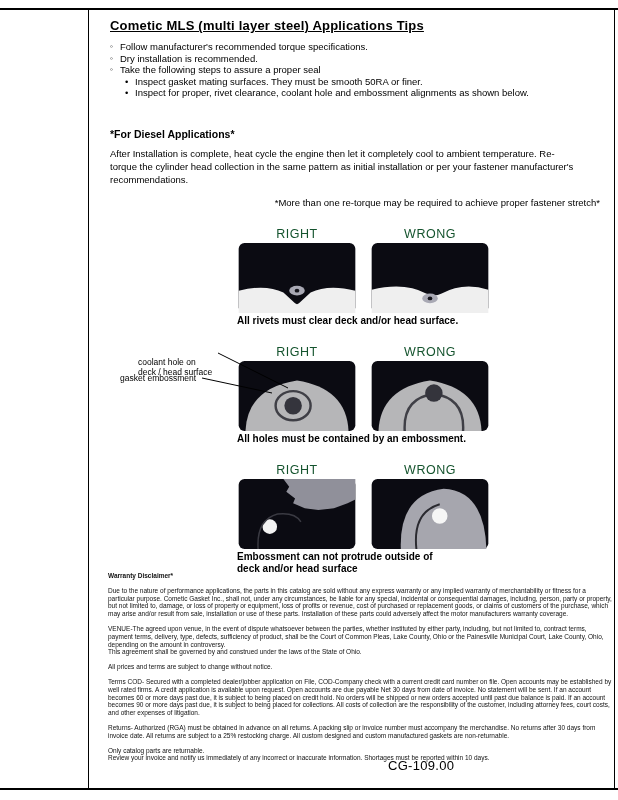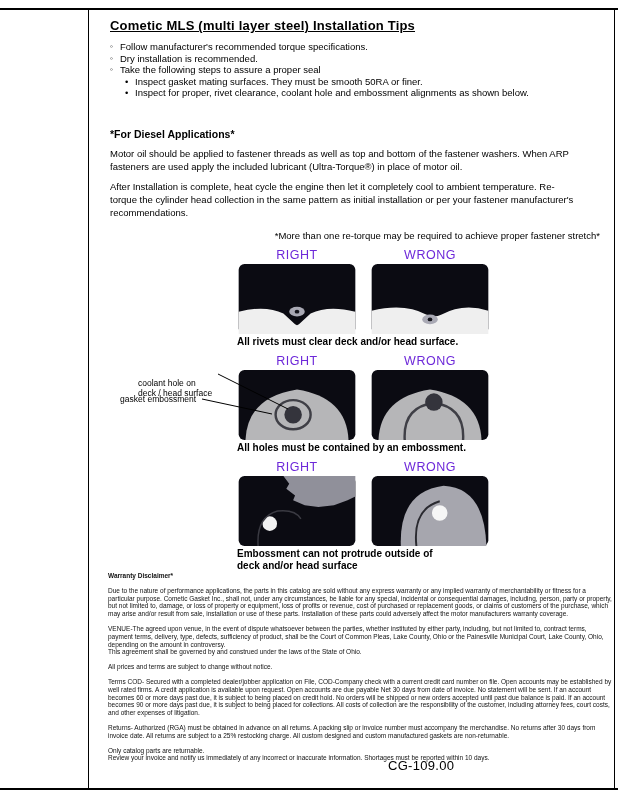--- a/index.html
+++ b/index.html
@@ -23,21 +23,21 @@
   .tips li.sub { margin-left:15px; }
   .tips li.sub .marker { font-size:9.5px; }
 
   .h2 { font-size:10.5px; font-weight:bold; margin-top:29px; }
   .para { font-size:9.5px; line-height:13px; margin-top:7px; width:470px; }
   .note { font-size:9.5px; line-height:13px; margin-top:10px;text-align:right; }
 
   .figs { margin-top:6px; }
   .fig-row { display:flex; gap:13px; width:fit-content; margin-left:127px; }
   .fig-col { width:120px; }
-  .fig-label { text-align:center; font-size:12.5px; letter-spacing:.5px; margin-bottom:2px; color:#6d28d9; }
+  .fig-label { text-align:center; font-size:12.5px; letter-spacing:.5px; margin-bottom:2px; color:#14532d;margin-top:12px; }
   .fig-img { display:block; width:120px; height:70px; }
   .fig-caption { font-size:10px; line-height:12px; margin:2px 0 6px 127px;font-weight:bold; }
   .fig-caption.two-line { width:215px; }
 
   .row2 { position:relative; }
   .callout { position:absolute; font-size:8.5px; line-height:10px; }
   .callout-1 { left:28px; top:24px; }
   .callout-2 { left:10px; top:40px; }
   .callout-svg { position:absolute; left:0; top:0; pointer-events:none; }
 
@@ -52,21 +52,21 @@
 <body>
 
 <div class="page">
   <div class="frame-top"></div>
   <div class="frame-left"></div>
   <div class="frame-right"></div>
   <div class="frame-bottom"></div>
 
   <div class="content">
 
-    <div class="title">Cometic MLS (multi layer steel) Installation Tips</div>
+    <div class="title">Cometic MLS (multi layer steel) Applications Tips</div>
 
     <ul class="tips">
       <li>
         <span class="marker">◦</span>
         <span>Follow manufacturer's recommended torque specifications.</span>
       </li>
       <li>
         <span class="marker">◦</span>
         <span>Dry installation is recommended.</span>
       </li>
@@ -78,21 +78,20 @@
         <span class="marker">•</span>
         <span>Inspect gasket mating surfaces.  They must be smooth 50RA or finer.</span>
       </li>
       <li class="sub">
         <span class="marker">•</span>
         <span>Inspect for proper, rivet clearance, coolant hole and embossment alignments as shown below.</span>
       </li>
     </ul>
 
     <div class="h2">*For Diesel Applications*</div>
-    <div class="para">Motor oil should be applied to fastener threads as well as top and bottom of the fastener washers. When ARP fasteners are used apply the included lubricant (Ultra-Torque®) in place of motor oil.</div>
     <div class="para">After Installation is complete, heat cycle the engine then let it completely cool to ambient temperature. Re-torque the cylinder head collection in the same pattern as initial installation or per your fastener manufacturer's recommendations.</div>
     <div class="note">*More than one re-torque may be required to achieve proper fastener stretch*</div>
 
     <div class="figs">
 
       <div>
         <div class="fig-row">
           <div class="fig-col">
             <div class="fig-label">RIGHT</div>
             <svg class="fig-img" viewBox="0 0 120 72">

